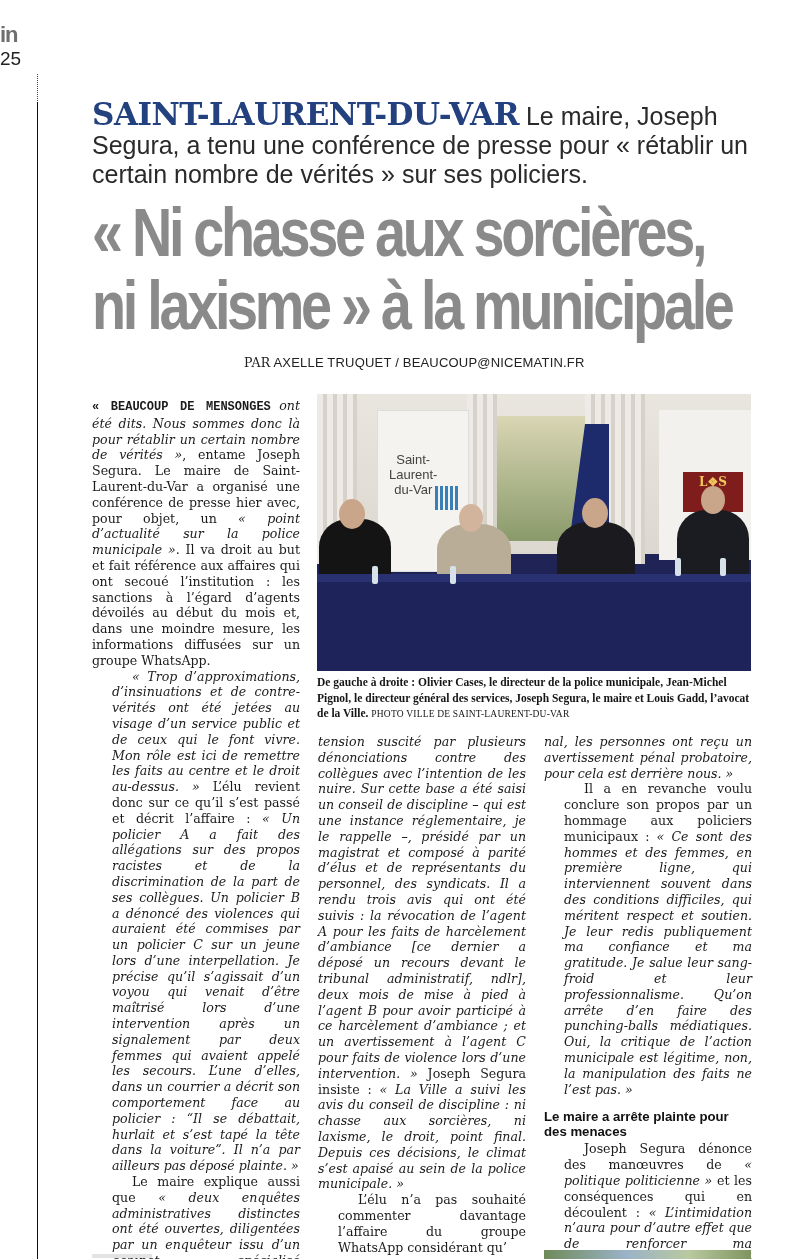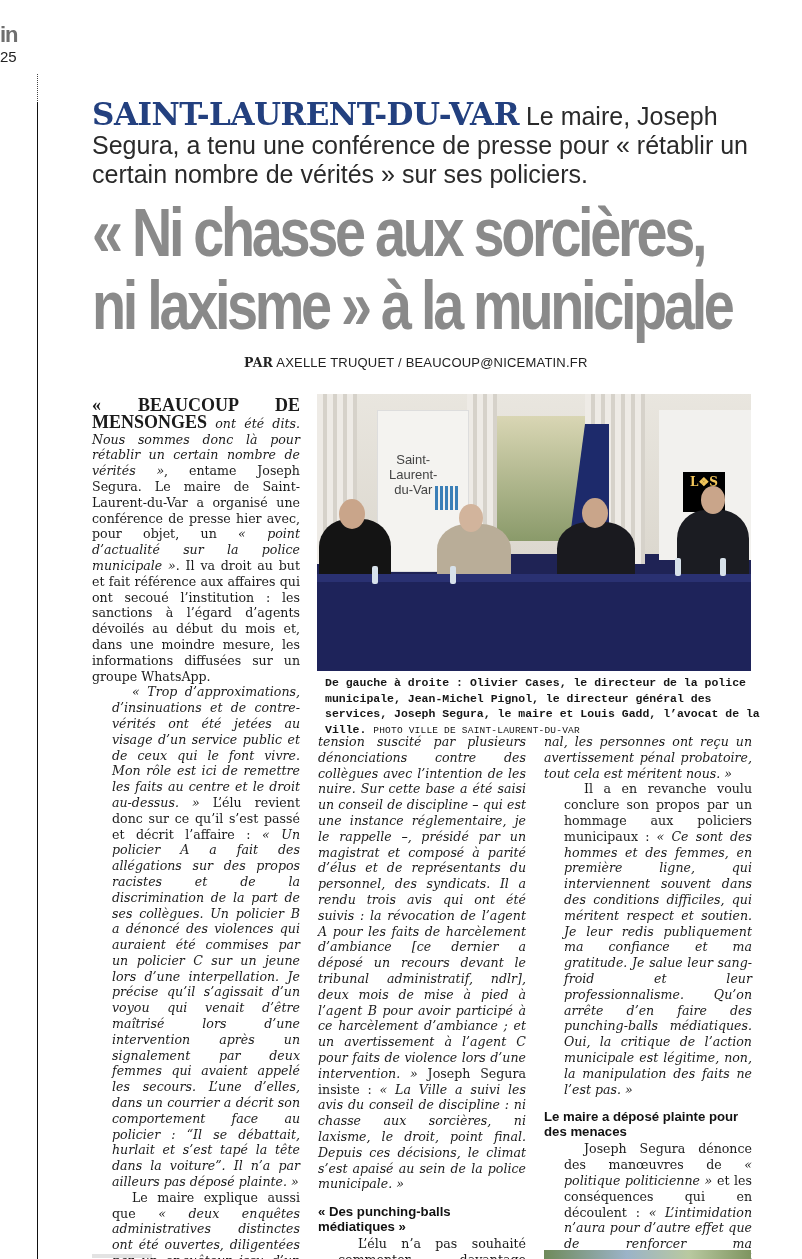--- a/index.html
+++ b/index.html
@@ -1,59 +1,59 @@
 <!DOCTYPE html>
 <html><head>
 <meta charset="utf-8">
 <style>
   html, body { margin:0; padding:0; }
   body {
     width:802px; height:1259px; background:#ffffff; position:relative; overflow:hidden;
     font-family:"DejaVu Serif", serif; color:#1a1a1a;
   }
   .edge-title { position:absolute; left:0; top:22px; font-family:"Liberation Sans", sans-serif; font-weight:bold; font-size:22px; color:#6f6f6f; letter-spacing:-1px; }
-  .edge-num { position:absolute; left:0; top:48px; font-family:"Liberation Sans", sans-serif; font-size:15px; color:#222; }
+  .edge-num { position:absolute; left:0; top:48px; font-family:"Liberation Sans", sans-serif; font-size:19px; color:#222; }
   .rule-dotted { position:absolute; left:37px; top:74px; height:27px; border-left:1px dotted #444; }
   .rule-solid { position:absolute; left:37px; top:102px; bottom:0; border-left:1.5px solid #111; }
 
   .kicker { position:absolute; left:92px; top:100px; width:670px; font-family:"Liberation Sans", sans-serif; font-size:25px; line-height:29px; color:#2a2a2a; }
   .kicker .place { font-family:"DejaVu Serif", serif; font-weight:bold; font-size:31px; color:#23407f; letter-spacing:-0.5px;margin-top:40px; }
 
   .headline { position:absolute; left:92px; top:196px; width:680px; font-family:"Liberation Sans", sans-serif; font-weight:bold; font-size:68px; line-height:73px; color:#8a8a8a; letter-spacing:-4px; transform:scaleX(0.82); transform-origin:left top; white-space:nowrap; }
 
   .byline { position:absolute; left:244px; top:355px; font-family:"Liberation Sans", sans-serif; font-size:13px; color:#222; letter-spacing:0.2px; }
-  .byline .par { font-family:"DejaVu Serif", serif; font-weight:bold; font-size:12.5px; }
+  .byline .par { font-family:"DejaVu Serif", serif; font-weight:normal; font-size:12.5px; }
 
   .col { position:absolute; font-size:12.6px; line-height:15.8px; text-align:justify; color:#1b1b1b; }
   .col p { margin:0; }
   .col .ind { text-indent:20px;margin-left:20px; }
   .col i { font-style:italic; }
   .col1 { left:92px; top:398px; width:208px; }
   .col2 { left:318px; top:734px; width:208px; }
   .col3 { left:544px; top:734px; width:208px; }
-  .lead { font-family:Liberation Serif, serif; font-weight:bold; font-size:18px; }
+  .lead { font-family:Liberation Mono, monospace; font-weight:bold; font-size:12px; }
   .subhead { font-family:"Liberation Sans", sans-serif; font-weight:bold; font-size:13.2px; line-height:15px; margin:12px 0 2px 0 !important; text-align:left; color:#111; }
 
   .photo { position:absolute; left:317px; top:394px; width:434px; height:277px; background:#1f2355; overflow:hidden; }
   .photo .wall { position:absolute; left:0; top:0; width:100%; height:160px; background:linear-gradient(180deg,#e9e6df 0%,#dcd8cf 100%); }
   .photo .curtain { position:absolute; top:0; width:40px; height:170px; background:repeating-linear-gradient(90deg,#eeebe6 0 6px,#d6d2ca 6px 10px); }
   .photo .window { position:absolute; left:168px; top:22px; width:100px; height:125px; background:linear-gradient(180deg,#d9d6b4,#8a9a6a); }
   .photo .banner { position:absolute; left:60px; top:16px; width:90px; height:160px; background:#f4f3f0; border:1px solid #ddd; }
   .photo .banner-text { position:absolute; left:72px; top:58px; font-family:"Liberation Sans", sans-serif; font-size:13px; line-height:15px; color:#444;text-align:center; }
   .photo .banner-logo { position:absolute; left:118px; top:92px; width:24px; height:24px; background:repeating-linear-gradient(90deg,#3b7fb7 0 3px,#f4f3f0 3px 5px); }
   .photo .banner2 { position:absolute; left:342px; top:16px; width:92px; height:150px; background:#f2f1ee; }
-  .photo .lis { position:absolute; left:366px; top:78px; width:42px; height:40px; background:#000000; color:#f2c65a; font-family:"DejaVu Serif", serif; font-weight:bold; font-size:12px; text-align:center; line-height:20px; }
+  .photo .lis { position:absolute; left:366px; top:78px; width:60px; height:40px; background:#7f1d1d; color:#f2c65a; font-family:"DejaVu Serif", serif; font-weight:bold; font-size:12px; text-align:center; line-height:20px; }
   .photo .flag { position:absolute; left:252px; top:30px; width:40px; height:120px; background:#1d2a6b; clip-path:polygon(40% 0,100% 0,100% 100%,0 100%); }
   .photo .person { position:absolute; border-radius:40% 40% 10% 10%; }
   .photo .head { position:absolute; border-radius:50%; background:#c9a58a; }
   .photo .table { position:absolute; left:0; top:188px; width:100%; height:89px; background:#1e235a; }
   .photo .tabletop { position:absolute; left:0; top:180px; width:100%; height:12px; background:#2a3172; }
   .photo .bottle { position:absolute; width:6px; height:18px; background:#d7e1ea; border-radius:2px; }
 
-  .caption { position:absolute; left:325px; top:675px; width:440px; font-family:Liberation Mono, monospace; font-weight:bold; font-size:11.5px; line-height:15.5px; color:#151515; }
+  .caption { position:absolute; left:317px; top:675px; width:440px; font-family:Liberation Serif, serif; font-weight:bold; font-size:11.5px; line-height:15.5px; color:#151515; }
   .caption .credit { font-weight:normal; font-size:9.5px; letter-spacing:0.2px; }
 
   .thumb-bottom { position:absolute; left:544px; top:1250px; width:207px; height:9px; background:linear-gradient(90deg,#6f8a5a,#9bb3c8 40%,#b9c9a0 70%,#7e9460); }
   .faint-bottom { position:absolute; left:92px; top:1254px; width:60px; height:4px; background:#e3e3e3; }
 </style>
 </head>
 <body>
 
 <div class="edge-title">in</div>
 <div class="edge-num">25</div>
@@ -112,25 +112,24 @@
   <div class="bottle" style="left:358px;top:164px"></div>
   <div class="bottle" style="left:403px;top:164px"></div>
 </div>
 
 <div class="caption">
   <span>De gauche à droite : Olivier Cases, le directeur de la police municipale, Jean-Michel Pignol, le directeur général des services, Joseph Segura, le maire et Louis Gadd, l’avocat de la Ville. </span><span class="credit">PHOTO VILLE DE SAINT-LAURENT-DU-VAR</span>
 </div>
 
 <div class="col col2">
   <p><i>tension suscité par plusieurs dénonciations contre des collègues avec l’intention de les nuire. Sur cette base a été saisi un conseil de discipline – qui est une instance réglementaire, je le rappelle –, présidé par un magistrat et composé à parité d’élus et de représentants du personnel, des syndicats. Il a rendu trois avis qui ont été suivis : la révocation de l’agent A pour les faits de harcèlement d’ambiance [ce dernier a déposé un recours devant le tribunal administratif, ndlr], deux mois de mise à pied à l’agent B pour avoir participé à ce harcèlement d’ambiance ; et un avertissement à l’agent C pour faits de violence lors d’une intervention. »</i><span> Joseph Segura insiste : </span><i>« La Ville a suivi les avis du conseil de discipline : ni chasse aux sorcières, ni laxisme, le droit, point final. Depuis ces décisions, le climat s’est apaisé au sein de la police municipale. »</i></p>
-  <p class="subhead">« Des punching-balls médiatiques »</p>
   <p class="ind"><span>L’élu n’a pas souhaité commenter davantage l’affaire du groupe WhatsApp considérant qu’</span></p>
 </div>
 
 <div class="col col3">
-  <p><i>nal, les personnes ont reçu un avertissement pénal probatoire, tout cela est méritent nous. »</i></p>
+  <p><i>nal, les personnes ont reçu un avertissement pénal probatoire, pour cela est derrière nous. »</i></p>
   <p class="ind"><span>Il a en revanche voulu conclure son propos par un hommage aux policiers municipaux : </span><i>« Ce sont des hommes et des femmes, en première ligne, qui interviennent souvent dans des conditions difficiles, qui méritent respect et soutien. Je leur redis publiquement ma confiance et ma gratitude. Je salue leur sang-froid et leur professionnalisme. Qu’on arrête d’en faire des punching-balls médiatiques. Oui, la critique de l’action municipale est légitime, non, la manipulation des faits ne l’est pas. »</i></p>
-  <p class="subhead">Le maire a déposé plainte pour des menaces</p>
+  <p class="subhead">Le maire a arrête plainte pour des menaces</p>
   <p class="ind"><span>Joseph Segura dénonce des manœuvres de </span><i>« politique politicienne »</i><span> et les conséquences qui en découlent : </span><i>« L’intimidation n’aura pour d’autre effet que de renforcer ma détermination. J’ai déposé plainte [hier] après des menaces reçues dimanche soir par téléphone au centre de supervision urbain : une personne a dit aux policiers qu’il allait “s’occuper de moi” selon ses termes. »</i></p>
 </div>
 
 <div class="faint-bottom"></div>
 <div class="thumb-bottom"></div>
 
 </body></html>

